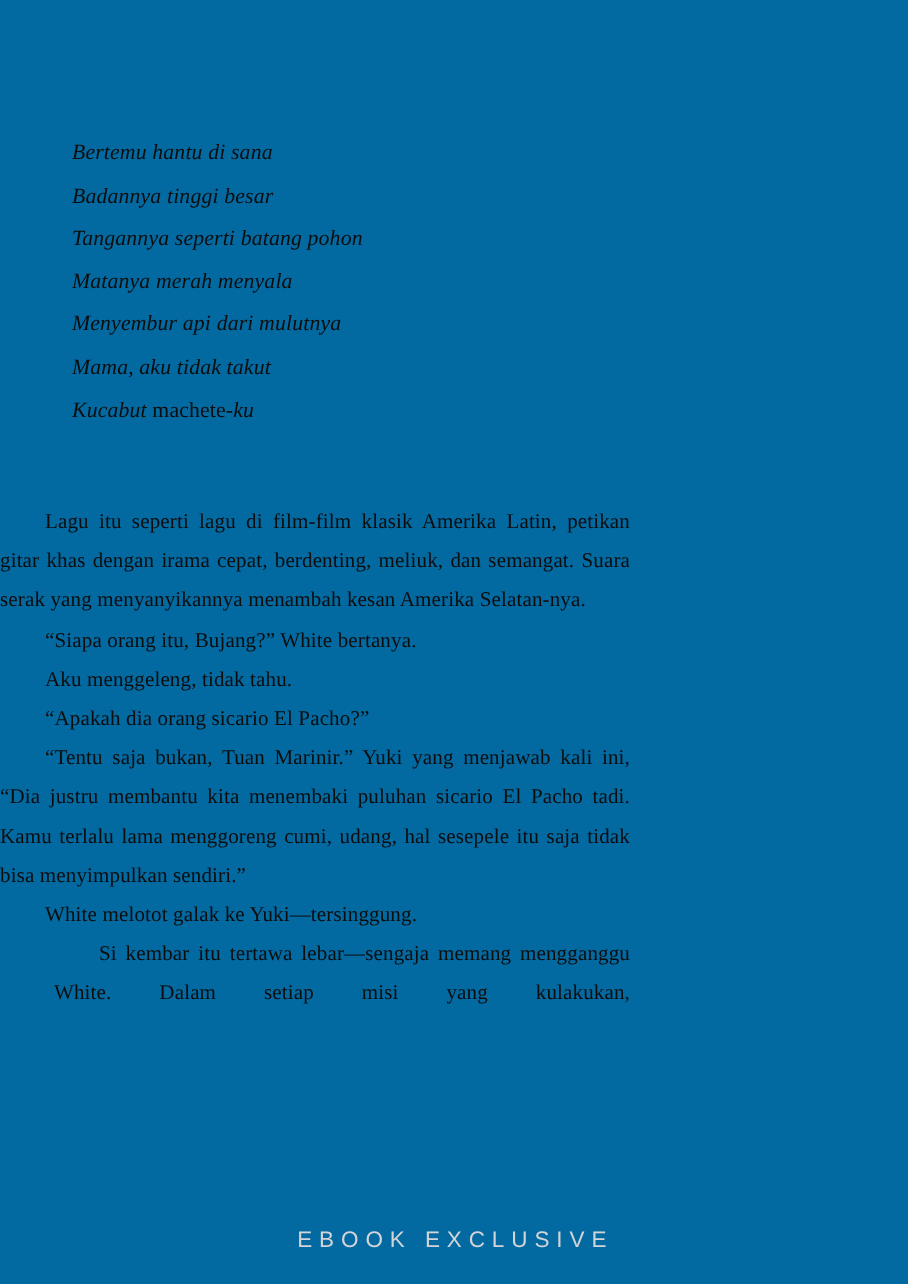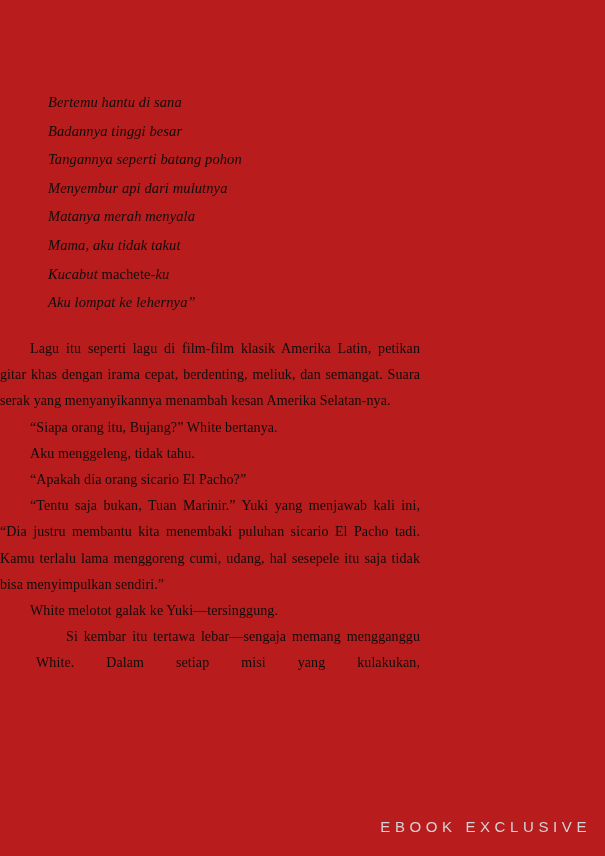--- a/index.html
+++ b/index.html
@@ -4,21 +4,21 @@
 <style>
   html, body {
     margin: 0;
     padding: 0;
     background: #ffffff;
   }
   .page {
     position: relative;
     width: 605px;
     height: 856px;
-    background: #b91c1c;
+    background: #0369a1;
     overflow: hidden;
     font-family: "Liberation Serif", "DejaVu Serif", serif;
     color: #0d0d0d;
   }
   
   .poem {
     margin: 0;
     padding: 0;
     list-style: none;
     position: absolute;
@@ -58,47 +58,46 @@
   p.para .ital {
   }
   p.para.lastline-justify {
     text-align-last: justify;
     margin-left: 36px;
   }
   
   .footer {
     position: absolute;
     left: 0;
-    right: 14px;
+    right: 8px;
     top: 818px;
-    text-align: right;
+    text-align: center;
     margin-left: 10px;
   }
   .footer-text {
     font-family: "Liberation Sans", "DejaVu Sans", sans-serif;
     font-size: 15px;
     letter-spacing: 4.6px;
     color: #d2d4d8;
     text-transform: uppercase;
   }
 </style>
 </head>
 <body>
 
 <div class="page">
 
   <div class="poem">
     <div class="poem-line">Bertemu hantu di sana</div>
     <div class="poem-line">Badannya tinggi besar</div>
     <div class="poem-line">Tangannya seperti batang pohon</div>
+    <div class="poem-line">Matanya merah menyala</div>
     <div class="poem-line">Menyembur api dari mulutnya</div>
-    <div class="poem-line">Matanya merah menyala</div>
     <div class="poem-line">Mama, aku tidak takut</div>
     <div class="poem-line"><span>Kucabut </span><span class="roman">machete</span><span>-ku</span></div>
-    <div class="poem-line">Aku lompat ke lehernya”</div>
   </div>
 
   <div class="prose">
     <p class="para">Lagu itu seperti lagu di film-film klasik Amerika Latin, petikan gitar khas dengan irama cepat, berdenting, meliuk, dan semangat. Suara serak yang menyanyikannya menambah kesan Amerika Selatan-nya.</p>
     <p class="para">“Siapa orang itu, Bujang?” White bertanya.</p>
     <p class="para">Aku menggeleng, tidak tahu.</p>
     <p class="para">“Apakah dia orang sicario El Pacho?”</p>
     <p class="para"><span>“Tentu saja bukan, Tuan Marinir.” Yuki yang menjawab kali ini, “Dia justru membantu kita menembaki puluhan </span><span class="ital">sicario</span><span> El Pacho tadi. Kamu terlalu lama menggoreng cumi, udang, hal sesepele itu saja tidak bisa menyimpulkan sendiri.”</span></p>
     <p class="para">White melotot galak ke Yuki—tersinggung.</p>
     <p class="para lastline-justify">Si kembar itu tertawa lebar—sengaja memang mengganggu White. Dalam setiap misi yang kulakukan,</p>

